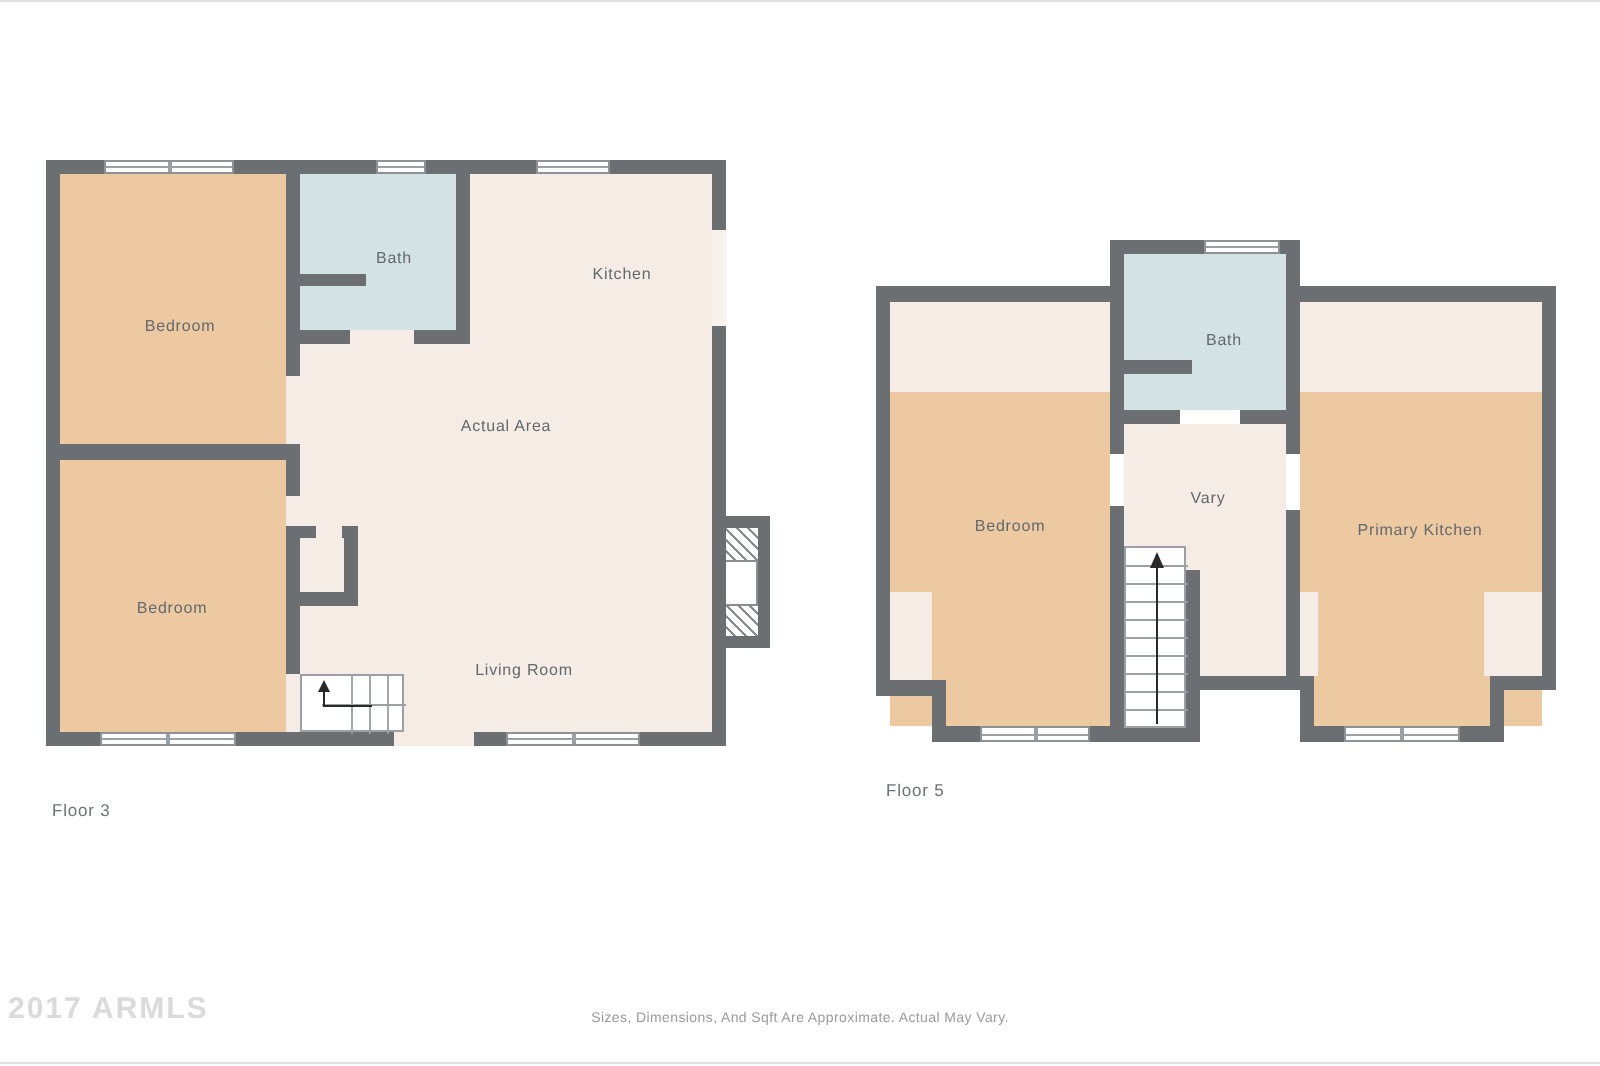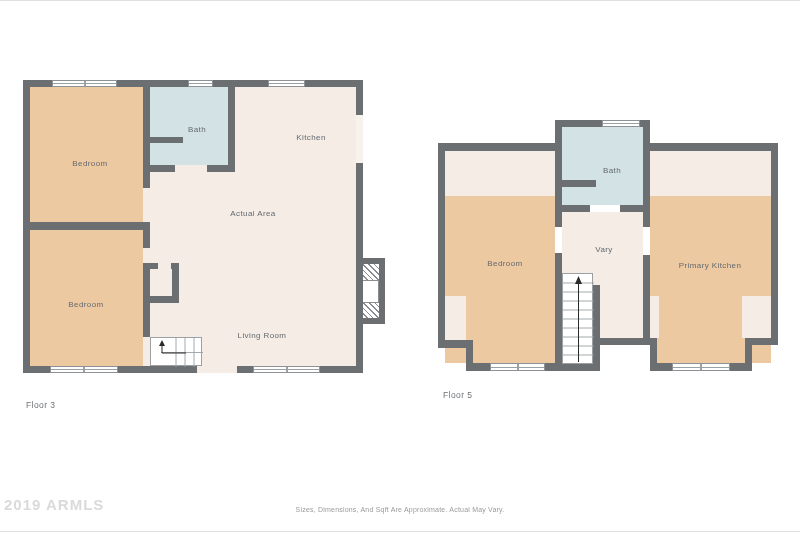--- a/index.html
+++ b/index.html
@@ -152,15 +152,15 @@
       </svg>
     </div>
 
     <div class="room-label" style="left:67px;top:143px;">Bedroom</div>
     <div class="room-label" style="left:174px;top:50px;">Bath</div>
     <div class="room-label" style="left:166px;top:129px;">Vary</div>
     <div class="room-label" style="left:272px;top:145px;">Primary Kitchen</div>
   </div>
   <div class="floor-label" style="left:443px;top:390px;">Floor 5</div>
 
-  <div class="watermark">2019 ARMLS</div>
+  <div class="watermark">2017 ARMLS</div>
   <div class="disclaimer">Sizes, Dimensions, And Sqft Are Approximate. Actual May Vary.</div>
 </div>
 
 </body></html>

